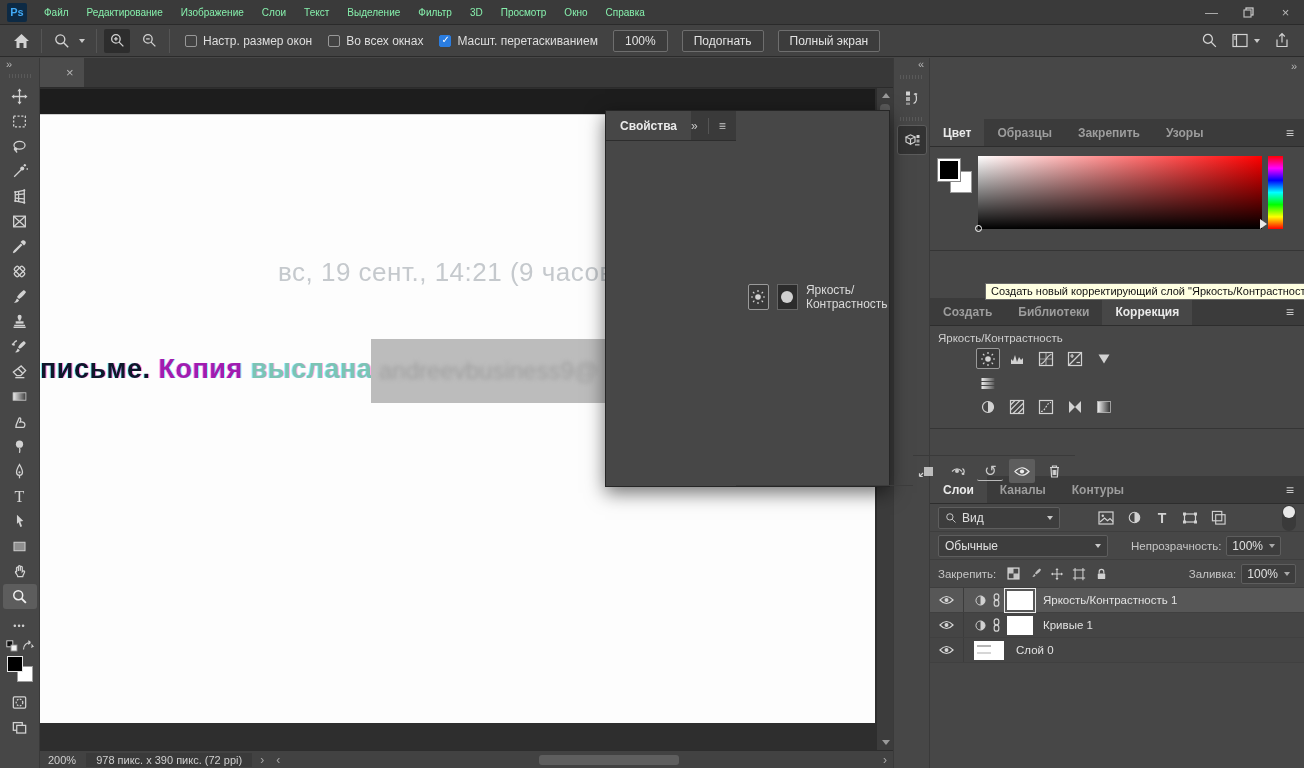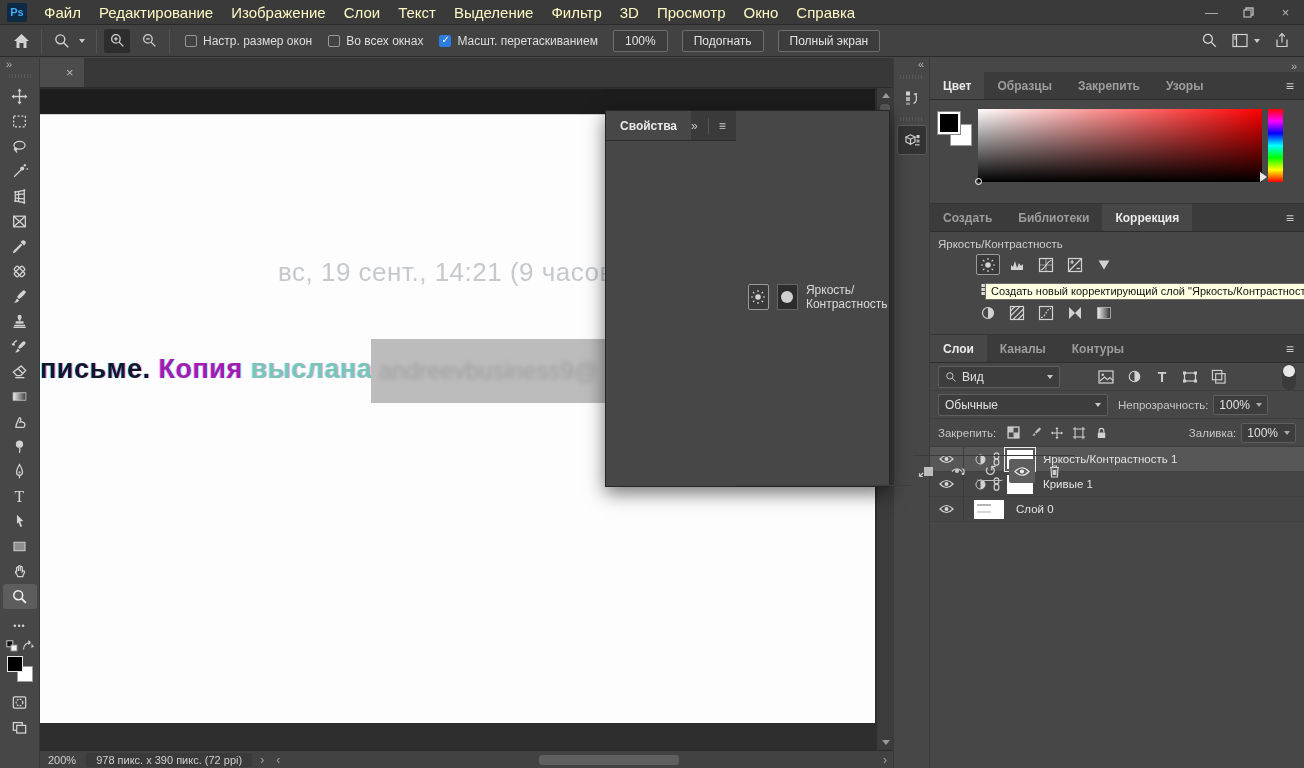--- a/index.html
+++ b/index.html
@@ -5,21 +5,21 @@
   * { box-sizing: border-box; margin: 0; padding: 0; }
   html,body { width:1304px; height:768px; overflow:hidden; }
   body { font-family:"Liberation Sans", sans-serif; background:#474747; color:#d9d9d9; font-size:12px; position:relative; }
   svg { display:block; }
   .ic { stroke:#d2d2d2; fill:none; stroke-width:1.2; }
   .icf { fill:#d2d2d2; stroke:none; }
 
   
   .menubar { position:absolute; top:0; left:0; right:0; height:25px; background:#3a3a3a; border-bottom:1px solid #2a2a2a; display:flex; align-items:center; z-index:30; }
   .ps-logo { width:20px; height:19px; background:#0d2a44; color:#41a9f5; font-weight:bold; font-size:11px; display:flex; align-items:center; justify-content:center; border-radius:2px; margin:0 8px 0 7px; }
-  .menu-item { padding:0 9px; height:25px; display:flex; align-items:center; color:#fef9c3; font-size:15px; cursor:default; }
+  .menu-item { padding:0 9px; height:25px; display:flex; align-items:center; color:#86efac; font-size:10px; cursor:default; }
   .win-controls { margin-left:auto; display:flex; height:25px; }
   .win-btn { width:37px; height:25px; display:flex; align-items:center; justify-content:center; color:#b9b9b9; font-size:13px; }
 
   
   .optionsbar { position:absolute; top:25px; left:0; right:0; height:32px; background:#424242; border-bottom:1px solid #2b2b2b; display:flex; align-items:center; z-index:30; }
   .osep { width:1px; height:24px; background:#555; margin:0 7px; }
   .obtn { border:1px solid #6e6e6e; background:#3c3c3c; border-radius:2px; padding:3px 11px; font-size:12px; color:#e2e2e2; margin:0 7px; white-space:nowrap; }
   .chkrow { display:flex; align-items:center; margin:12px 8px; white-space:nowrap; color:#dedede; }
   .cb { width:12px; height:12px; border:1px solid #989898; border-radius:2px; background:transparent; margin-right:6px; position:relative; flex:0 0 auto; }
   .cb.checked { background:#2a7de1; border-color:#2a7de1; }
@@ -70,21 +70,21 @@
   
   .dockstrip { position:absolute; right:374px; top:58px; bottom:0; width:37px; background:#474747; border-left:1px solid #3a3a3a; border-right:1px solid #3a3a3a; z-index:20; }
   .ds-head { height:14px; display:flex; justify-content:flex-end; padding:0 6px; color:#b5b5b5; font-size:11px; letter-spacing:-1px; }
   .ds-btn { width:30px; height:30px; margin:4px auto; display:flex; align-items:center; justify-content:center; border-radius:3px; }
   .ds-btn.pressed { background:#333; border:1px solid #5c5c5c; }
   .ds-grip { width:24px; height:4px; margin:3px auto; background:repeating-linear-gradient(90deg,#5a5a5a 0 1px,transparent 1px 3px); }
 
   
   .rightdock { position:absolute; right:0; top:58px; bottom:0; width:374px; background:#474747; z-index:20; }
   .dock-head { height:14px; display:flex; justify-content:flex-end; padding:2px 8px 0; color:#b5b5b5; font-size:11px; letter-spacing:-1px; }
-  .ptabs { display:flex; background:#3b3b3b; height:28px; border-bottom:1px solid #2d2d2d; position:relative; }
+  .ptabs { display:flex; background:#3b3b3b; height:28px; border-bottom:1px solid #2d2d2d; position:relative;margin-top:47px; }
   .ptab { padding:0 13px; display:flex; align-items:center; color:#9d9d9d; font-size:12px; font-weight:bold; }
   .ptab.active { background:#474747; color:#eaeaea; }
   .pmenu { margin-left:auto; display:flex; align-items:center; padding:0 10px; color:#c9c9c9; font-size:14px; }
 
   .color-body { position:relative; height:103px; }
   .cfield { position:absolute; left:48px; top:9px; width:284px; height:73px;
             background-image:linear-gradient(to bottom, rgba(0,0,0,0), #000), linear-gradient(to right, #fff, #f00); }
   .cmark { position:absolute; left:-3px; bottom:-3px; width:7px; height:7px; border:1px solid #fff; border-radius:50%; }
   .huebar { position:absolute; left:338px; top:9px; width:15px; height:73px;
             background:linear-gradient(to bottom,#f00,#f0f,#00f,#0ff,#0f0,#ff0,#f00); }
@@ -658,21 +658,21 @@
             </span>
         </span>
         <span class="toggle"></span>
       </div>
 
       <div class="lrow">
         <span class="combo" style="width:170px">
           <span>Обычные</span>
           <span class="caret"></span>
         </span>
-        <span class="small-label" style="margin-left:10px">Непрозрачность:</span>
+        <span class="small-label" style="margin-left:23px">Непрозрачность:</span>
         <span class="val-combo">
           <span>100%</span>
           <span class="caret"></span>
         </span>
       </div>
 
       <div class="lrow">
         <span class="small-label">Закрепить:</span>
         <span style="display:flex; margin-left:6px;">
           <span class="lock-ic">

